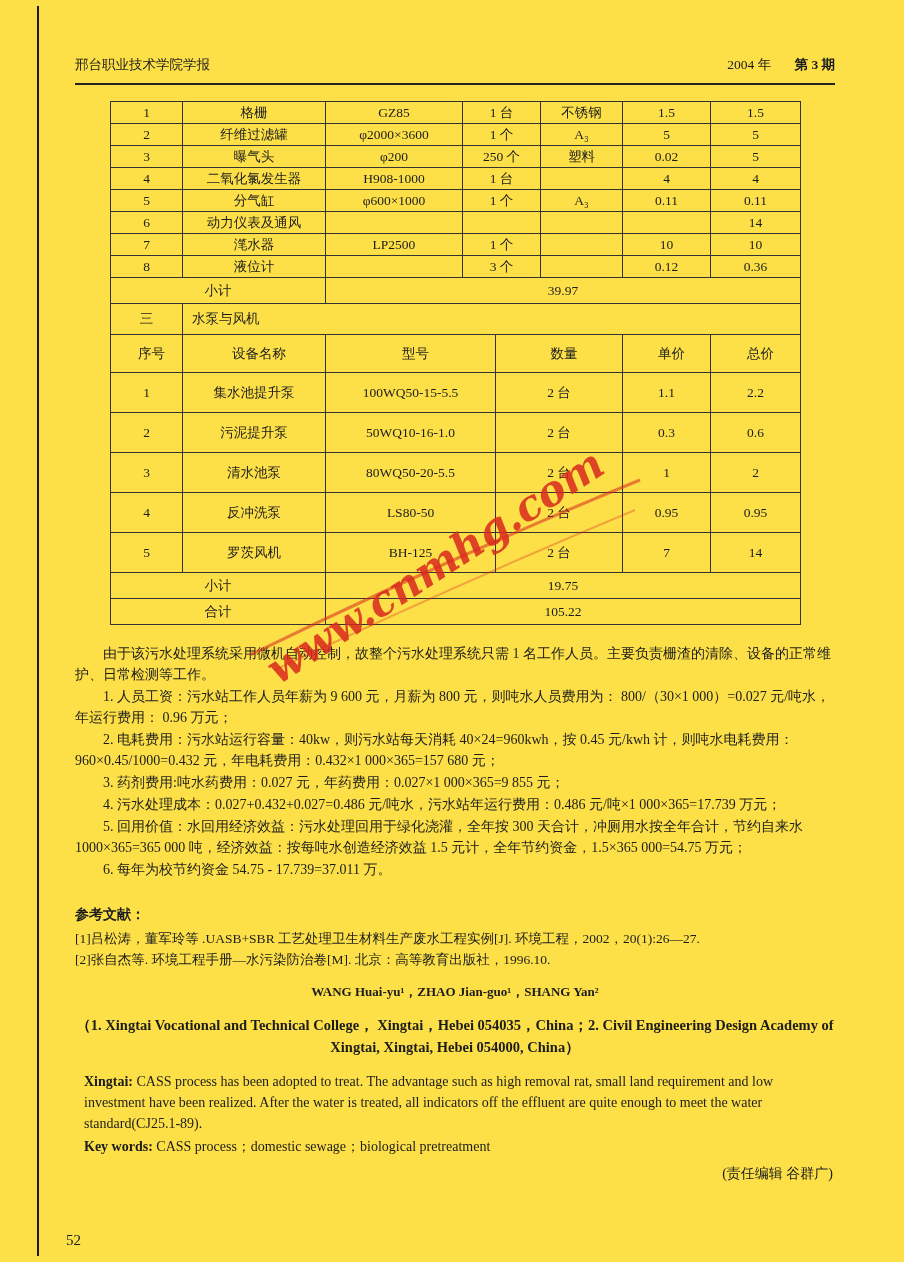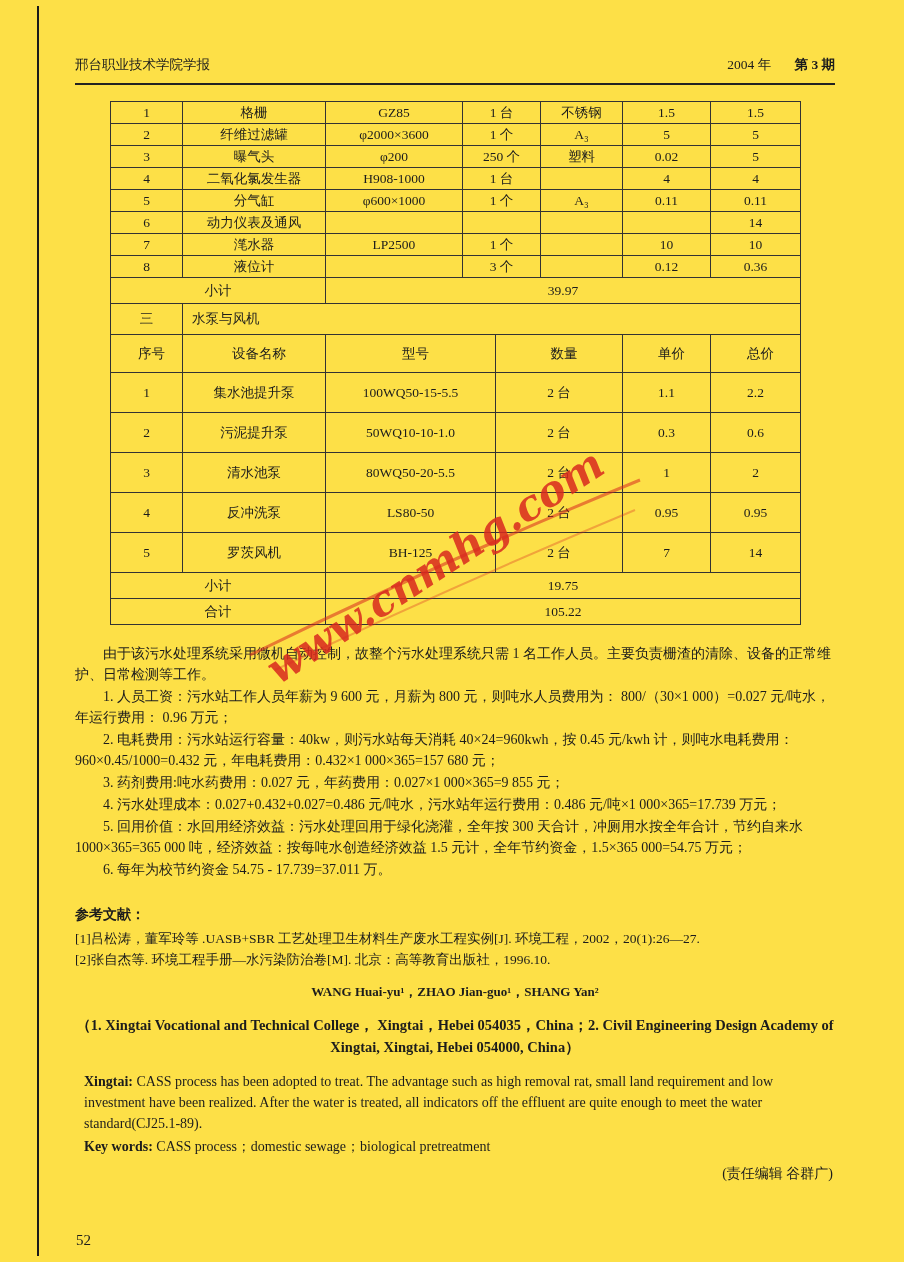--- a/index.html
+++ b/index.html
@@ -46,21 +46,21 @@
   .eng { text-align:center; }
   .eng-title { font-size:23px; font-weight:bold; margin-top:26px; letter-spacing:0.3px; }
   .eng-authors { font-size:13px; font-weight:bold; margin-top:13px; }
   .eng-affil { font-size:14.5px; font-weight:bold; margin-top:13px; line-height:22px; }
   .abstract { text-align:left; font-size:14px; margin-top:13px; line-height:21px; padding:0 9px; }
   .abstract .lbl { font-weight:bold; }
   .kw { text-align:left; font-size:14px; margin-top:2px; line-height:21px; padding:0 9px; }
   .kw .lbl { font-weight:bold; }
   .editor { text-align:right; font-size:14px; margin-top:8px; padding-right:2px; }
 
-  .pageno { position:absolute; left:76px; bottom:13px; font-size:15px; }
+  .pageno { position:absolute; left:66px; bottom:13px; font-size:15px; }
 
   .watermark {
     position:absolute; left:240px; top:545px; width:380px;
     text-align:center; font-size:42px; font-weight:bold; font-style:italic;
     transform:rotate(-33deg); opacity:0.85; pointer-events:none;
     font-family:"DejaVu Serif","Liberation Serif",serif;
   }
   .wm-swoosh { position:absolute; left:235px; top:465px; opacity:0.55; pointer-events:none; }
 </style>
 </head>
@@ -200,21 +200,21 @@
             <td>1</td>
             <td>集水池提升泵</td>
             <td>100WQ50-15-5.5</td>
             <td>2 台</td>
             <td>1.1</td>
             <td>2.2</td>
           </tr>
           <tr>
             <td>2</td>
             <td>污泥提升泵</td>
-            <td>50WQ10-10-1.0</td>
+            <td>50WQ10-16-1.0</td>
             <td>2 台</td>
             <td>0.3</td>
             <td>0.6</td>
           </tr>
           <tr>
             <td>3</td>
             <td>清水池泵</td>
             <td>80WQ50-20-5.5</td>
             <td>2 台</td>
             <td>1</td>

